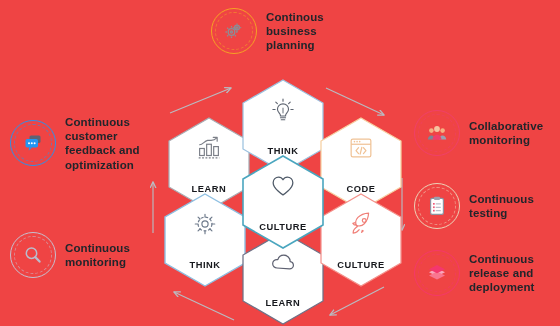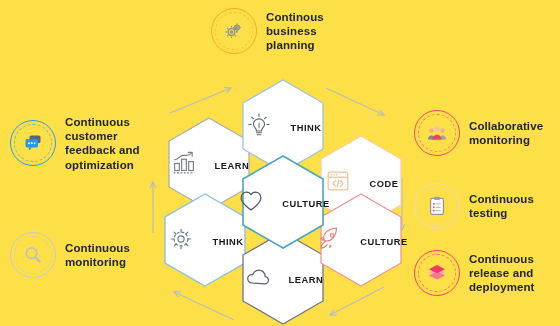--- a/index.html
+++ b/index.html
@@ -3,21 +3,21 @@
 <meta charset="utf-8">
 <style>
   html,body{margin:0;padding:0;}
   body{
     width:560px;height:326px;
     background:#ffffff;
     font-family:"Liberation Sans", sans-serif;
     overflow:hidden;
     position:relative;
   }
-  #stage{position:relative;width:560px;height:326px;background:#fde047;}
+  #stage{position:relative;width:560px;height:326px;background:#ef4444;}
 
   
   .side-item{position:absolute;display:flex;align-items:center;gap:9px;}
   .badge{
     width:46px;height:46px;flex:0 0 46px;border-radius:50%;
     position:relative;display:flex;align-items:center;justify-content:center;
     box-sizing:border-box;
   }
   .badge .ring-outer{
     position:absolute;left:0;top:0;right:0;bottom:0;border-radius:50%;
@@ -33,21 +33,21 @@
     letter-spacing:.1px;white-space:pre-line;
   }
 
   
   #cluster{position:absolute;left:148px;top:78px;width:270px;height:248px;}
   .hex{
     position:absolute;width:86px;height:96px;
     display:flex;flex-direction:column;align-items:center;justify-content:center;
   }
   .hex svg.shape{position:absolute;left:0;top:0;width:86px;height:96px;}
-  .hex .inner{position:relative;z-index:3;display:flex;
+  .hex .inner{position:relative;z-index:3;display:flex;flex-direction:column;
     align-items:center;gap:16px;margin-top:-2px;}
   .hex .hicon{width:30px;height:30px;display:block;}
   .hex .hlabel{
     font-size:9.3px;font-weight:bold;color:#16181d;letter-spacing:.55px;
     margin-top:5px;
   }
   #cluster svg.arrows{position:absolute;left:-14px;top:-8px;width:300px;height:266px;
     overflow:visible;pointer-events:none;}
 </style>
 </head>
@@ -199,21 +199,21 @@
         <svg class="hicon" viewBox="0 0 32 32" fill="none" stroke="#5d6470" stroke-width="1.2">
           <path d="M16 9.5c3.3 0 5.9 2.5 5.9 5.6 0 2.2-1.2 3.4-2.2 4.6-.8 1-1 1.7-1 2.7h-5.4c0-1-.2-1.7-1-2.7-1-1.2-2.2-2.4-2.2-4.6 0-3.1 2.6-5.6 5.9-5.6z"></path>
           <path d="M13.3 24.2h5.4M14.1 26.4h3.8" stroke-linecap="round"></path>
           <path d="M16 4.3v2.4M8.3 7.6l1.7 1.7M23.7 7.6l-1.7 1.7M5.2 15.4h2.4M26.8 15.4h-2.4" stroke-linecap="round"></path>
           <path d="M16 13.6v6" stroke-width="1"></path>
         </svg>
         <span class="hlabel">THINK</span>
       </div>
     </div>
 
-    <div class="hex" style="left:170px;top:56px;">
+    <div class="hex" style="left:170px;top:38px;">
       <svg class="shape" viewBox="0 0 86 96">
         <polygon points="43,2 83,25 83,71 43,94 3,71 3,25" fill="#fff" stroke="#f6cfa2" stroke-width="1.25"></polygon>
       </svg>
       <div class="inner">
         <svg class="hicon" viewBox="0 0 32 32" fill="none" stroke="#f0c295" stroke-width="1.3">
           <rect x="5.5" y="6.5" width="21" height="19" rx="1.8"></rect>
           <path d="M5.5 12h21"></path>
           <circle cx="9" cy="9.2" r=".85" fill="#f0c295" stroke="none"></circle>
           <circle cx="11.8" cy="9.2" r=".85" fill="#f0c295" stroke="none"></circle>
           <circle cx="14.6" cy="9.2" r=".85" fill="#f0c295" stroke="none"></circle>

